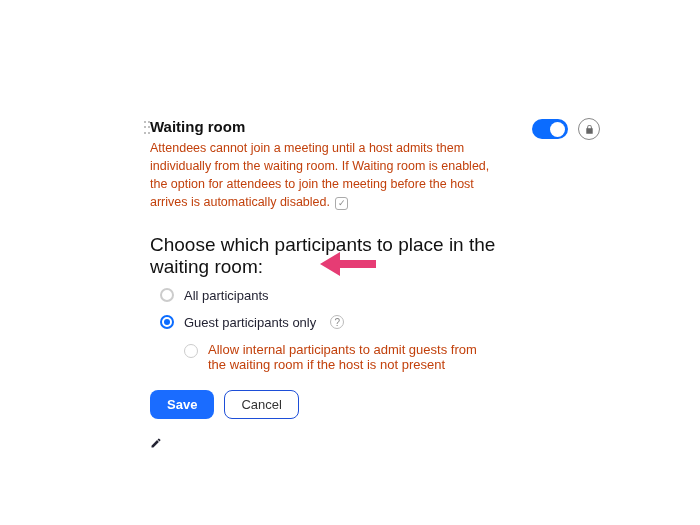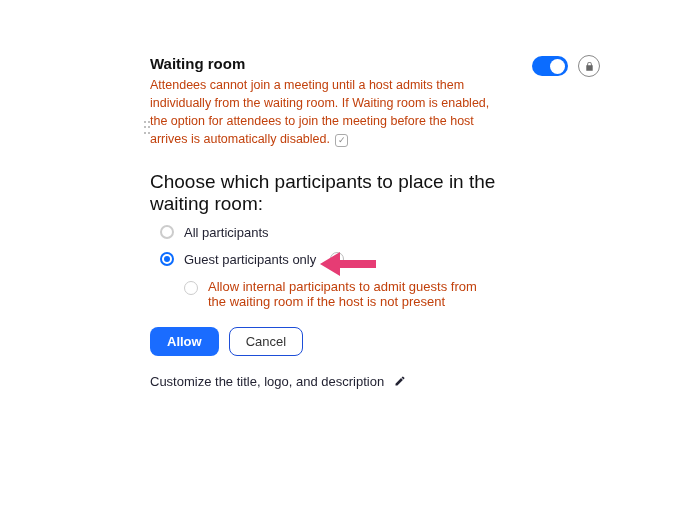--- a/index.html
+++ b/index.html
@@ -7,21 +7,21 @@
     margin: 0;
     background: #fff;
     font-family: -apple-system, BlinkMacSystemFont, "Segoe UI", Helvetica, Arial, sans-serif;
     color: #232333;
     width: 700px;
     height: 525px;
     overflow: hidden;
   }
   .wrap {
     position: relative;
-    padding: 55px 100px 0 150px;
+    padding: 118px 100px 0 150px;
   }
   .drag-handle {
     position: absolute;
     left: 144px;
     top: 121px;
     width: 6px;
     height: 14px;
     display: flex;
     flex-wrap: wrap;
     gap: 2px;
@@ -217,26 +217,25 @@
         <span>Guest participants only</span>
         <span class="help-circle">?</span>
       </div>
 
       <div class="sub-checkbox-row">
         <span class="checkbox"></span>
         <span>Allow internal participants to admit guests from the waiting room if the host is not present</span>
       </div>
 
       <div class="btn-row">
-        <button class="btn btn-primary">Allow</button>
+        <button class="btn btn-primary">Save</button>
         <button class="btn btn-secondary">Cancel</button>
       </div>
 
       <div class="customize">
-        <span>Customize the title, logo, and description</span>
         <span class="pencil">
           <svg viewBox="0 0 24 24" fill="#232333">
               <path d="M3 17.25V21h3.75L17.81 9.94l-3.75-3.75L3 17.25zM20.71 7.04a1 1 0 0 0 0-1.41l-2.34-2.34a1 1 0 0 0-1.41 0l-1.83 1.83 3.75 3.75 1.83-1.83z"></path>
             </svg>
         </span>
       </div>
     </div>
 
     <div class="controls">
       <div class="toggle"></div>

